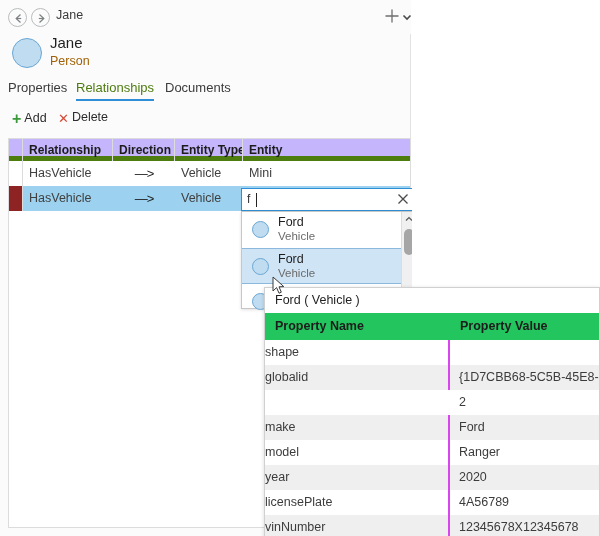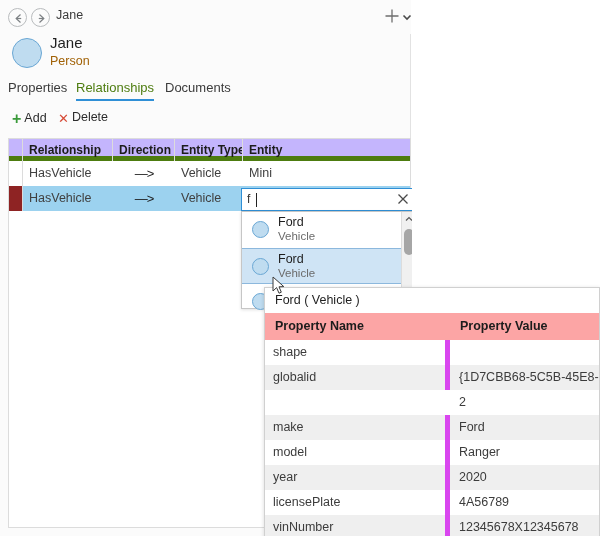--- a/index.html
+++ b/index.html
@@ -137,32 +137,32 @@
   #tooltip{
     position:absolute;left:264px;top:287px;width:336px;height:253px;
     background:#ffffff;border:1px solid #d0d0d0;box-sizing:border-box;z-index:50;
     box-shadow:0 1px 4px rgba(0,0,0,0.15);overflow:hidden;
   }
   #tt-title{
     position:absolute;left:0;top:0;width:334px;height:25px;line-height:25px;
     padding-left:10px;box-sizing:border-box;font-size:12.5px;color:#1f1f1f;background:#ffffff;
   }
   #tt-table{position:absolute;left:0;top:25px;width:334px;}
-  #tt-head{position:relative;width:334px;height:27px;background:#fca5a5;}
+  #tt-head{position:relative;width:334px;height:27px;background:#22c55e;}
   .tt-hcell{
     position:absolute;top:0;height:27px;line-height:27px;font-size:12.5px;font-weight:bold;
     color:#1c1c1c;padding-left:10px;box-sizing:border-box;white-space:nowrap;
   }
   .tt-row{position:relative;width:334px;height:25px;}
   .tt-row.even{background:#ffffff;}
   .tt-row.odd{background:#efefef;}
   .tt-name{
     position:absolute;left:0;top:0;width:185px;height:25px;line-height:25px;
-    padding-left:8px;box-sizing:border-box;font-size:12.5px;color:#3c3c3c;
-    border-right:5px solid #d946ef;white-space:nowrap;overflow:hidden;
+    padding-left:0;box-sizing:border-box;font-size:12.5px;color:#3c3c3c;
+    border-right:2px solid #d946ef;white-space:nowrap;overflow:hidden;
   }
   .tt-val{
     position:absolute;left:185px;top:0;width:149px;height:25px;line-height:25px;
     padding-left:9px;box-sizing:border-box;font-size:12.5px;color:#3c3c3c;
     white-space:nowrap;overflow:hidden;
   }
 </style>
 </head>
 <body>
 

